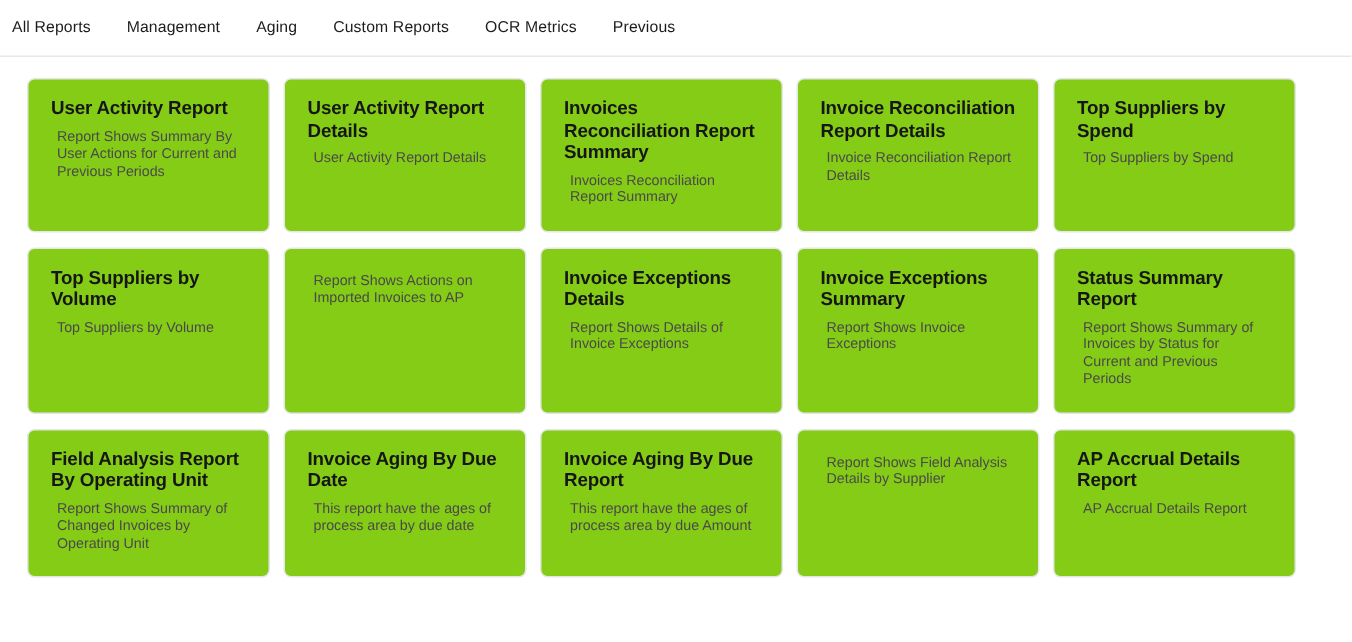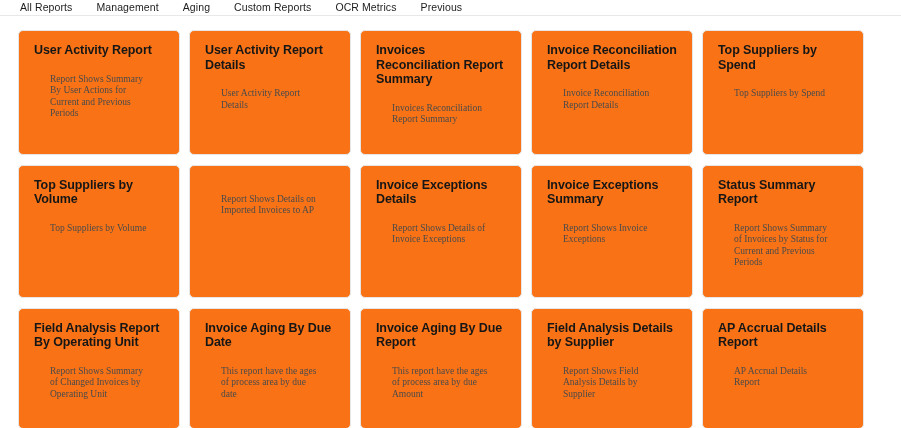--- a/index.html
+++ b/index.html
@@ -13,24 +13,24 @@
     overflow: hidden;
   }
   #app {
     width: 901px;
     height: 428px;
     position: relative;
     background: #ffffff;
   }
   
   .tabbar {
-    height: 16px;
+    height: 38px;
     display: flex;
     align-items: center;
-    padding: 0 0 0 14px;
+    padding: 0 0 0 2px;
     border-bottom: 1px solid #e8e8e8;
     background: #ffffff;
   }
   .tab {
     font-size: 10.5px;
     color: #1c1c1c;
     padding: 0 12px;
     line-height: 19px;
     white-space: nowrap;
     cursor: pointer;
@@ -41,39 +41,38 @@
   .grid {
     padding: 14px 18px 0 18px;
     display: grid;
     grid-template-columns: repeat(5, 162px);
     column-gap: 9px;
     row-gap: 10px;
   }
   .card {
     border: 1px solid #e6e6e6;
     border-radius: 5px;
-    background: #f97316;
+    background: #84cc16;
     padding: 12px 13px 12px 15px;
     min-height: 88px;
     cursor: pointer;
   }
   .card-title {
     font-size: 12.5px;
     font-weight: bold;
     color: #161616;
     line-height: 14.5px;
     margin: 0 0 6px 0;
     letter-spacing: -0.1px;
   }
   .card-desc {
     font-size: 9.5px;
     color: #4a4a4a;
     line-height: 11.5px;
-    margin: 16px;
-    font-family: Liberation Serif, serif;
+    margin: 4px;
   }
 </style>
 </head>
 <body>
 
 <div id="app">
 
   <div class="tabbar">
     <div class="tab">All Reports</div>
     <div class="tab">Management</div>
@@ -104,21 +103,21 @@
 
     <div class="card row2">
       <div class="card-title">Top Suppliers by Spend</div>
       <div class="card-desc">Top Suppliers by Spend</div>
     </div>
     <div class="card row2">
       <div class="card-title">Top Suppliers by Volume</div>
       <div class="card-desc">Top Suppliers by Volume</div>
     </div>
     <div class="card row2">
-      <div class="card-desc">Report Shows Details on Imported Invoices to AP</div>
+      <div class="card-desc">Report Shows Actions on Imported Invoices to AP</div>
     </div>
     <div class="card row2">
       <div class="card-title">Invoice Exceptions Details</div>
       <div class="card-desc">Report Shows Details of Invoice Exceptions</div>
     </div>
     <div class="card row2">
       <div class="card-title">Invoice Exceptions Summary</div>
       <div class="card-desc">Report Shows Invoice Exceptions</div>
     </div>
 
@@ -132,21 +131,20 @@
     </div>
     <div class="card row3">
       <div class="card-title">Invoice Aging By Due Date</div>
       <div class="card-desc">This report have the ages of process area by due date</div>
     </div>
     <div class="card row3">
       <div class="card-title">Invoice Aging By Due Report</div>
       <div class="card-desc">This report have the ages of process area by due Amount</div>
     </div>
     <div class="card row3">
-      <div class="card-title">Field Analysis Details by Supplier</div>
       <div class="card-desc">Report Shows Field Analysis Details by Supplier</div>
     </div>
 
     <div class="card row4">
       <div class="card-title">AP Accrual Details Report</div>
       <div class="card-desc">AP Accrual Details Report</div>
     </div>
 
   </div>
 </div>

